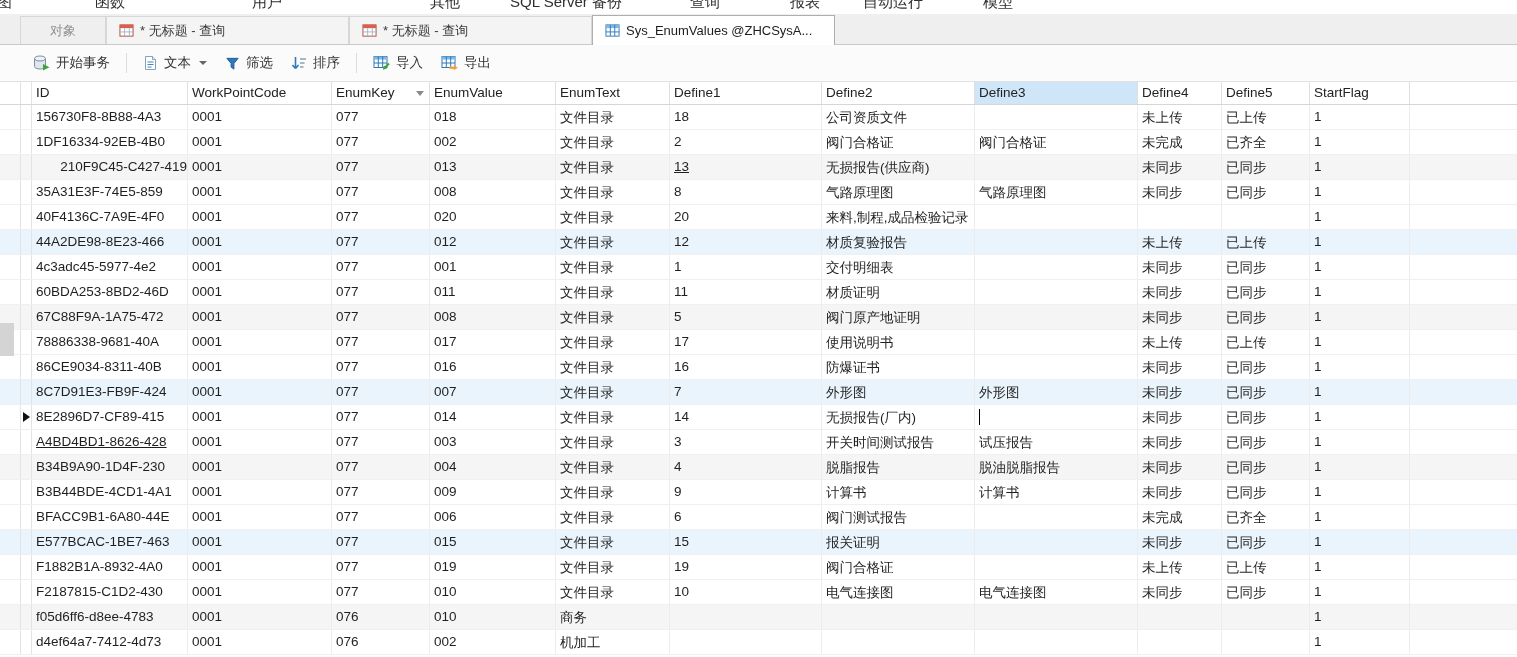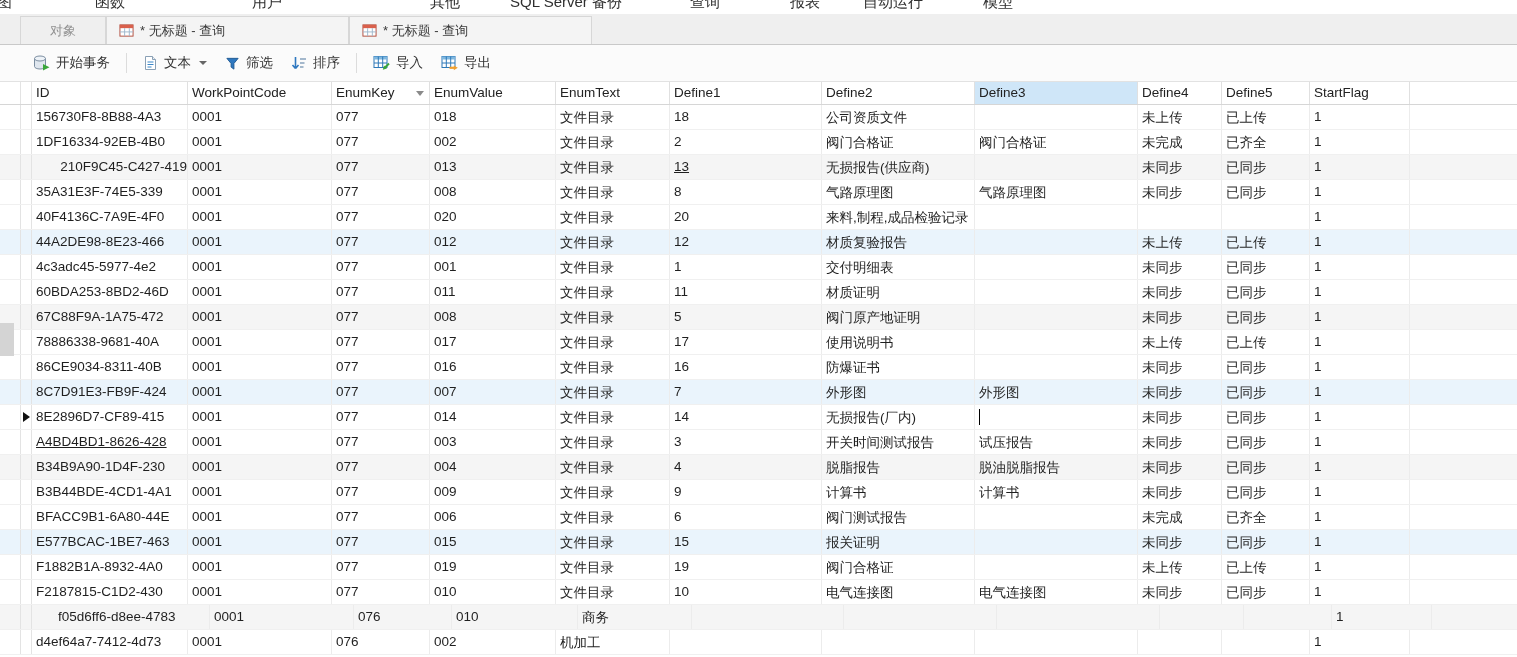--- a/index.html
+++ b/index.html
@@ -89,20 +89,32 @@
           <svg width="15" height="15" viewBox="0 0 16 16">
             <rect x="1" y="2" width="14" height="12" fill="#fff" stroke="#b04a3a"></rect>
             <rect x="1" y="2" width="14" height="3.5" fill="#d9604c"></rect>
             <line x1="6" y1="5.5" x2="6" y2="14" stroke="#9db6cc"></line>
             <line x1="11" y1="5.5" x2="11" y2="14" stroke="#9db6cc"></line>
             <line x1="1" y1="9.5" x2="15" y2="9.5" stroke="#9db6cc"></line>
           </svg>
         </span>
         <span class="tablabel">* 无标题 - 查询</span>
       </div>
+      <div class="tab wide active">
+        <span class="tabicon">
+          <svg width="15" height="15" viewBox="0 0 16 16">
+            <rect x="1" y="2" width="14" height="12" fill="#fff" stroke="#2e79b8"></rect>
+            <rect x="1" y="2" width="14" height="3.5" fill="#7fb7df"></rect>
+            <line x1="5.7" y1="2" x2="5.7" y2="14" stroke="#2e79b8"></line>
+            <line x1="10.4" y1="2" x2="10.4" y2="14" stroke="#2e79b8"></line>
+            <line x1="1" y1="9.5" x2="15" y2="9.5" stroke="#2e79b8"></line>
+          </svg>
+        </span>
+        <span class="tablabel">Sys_EnumValues @ZHCSysA...</span>
+      </div>
     </div>
   <div id="toolbar">
       <div class="tbtn">
         <span class="tico">
           <svg width="17" height="16" viewBox="0 0 17 16">
             <path d="M1.5 3.5 v8 c0 1.4 2.5 2.5 5.5 2.5 s5.5-1.1 5.5-2.5 v-8" fill="#dfe6ee" stroke="#7b8da0"></path>
             <ellipse cx="7" cy="3.5" rx="5.5" ry="2.5" fill="#eef3f8" stroke="#7b8da0"></ellipse>
             <path d="M10 9 L16.5 12.2 L10 15.4 Z" fill="#3aa63a"></path>
           </svg>
         </span>
@@ -224,21 +236,21 @@
           <div class="cell" style="width: 114px;">文件目录</div>
           <div class="cell" style="width: 152px; text-decoration: underline;">13</div>
           <div class="cell" style="width: 153px;">无损报告(供应商)</div>
           <div class="cell" style="width: 163px;"></div>
           <div class="cell" style="width: 84px;">未同步</div>
           <div class="cell" style="width: 88px;">已同步</div>
           <div class="cell" style="width: 100px;">1</div>
         </div>
         <div class="row">
           <div class="gcell"></div>
-          <div class="cell" style="width: 156px;">35A31E3F-74E5-339</div>
+          <div class="cell" style="width: 156px;">35A31E3F-74E5-859</div>
           <div class="cell" style="width: 144px;">0001</div>
           <div class="cell" style="width: 98px;">077</div>
           <div class="cell" style="width: 126px;">008</div>
           <div class="cell" style="width: 114px;">文件目录</div>
           <div class="cell" style="width: 152px;">8</div>
           <div class="cell" style="width: 153px;">气路原理图</div>
           <div class="cell" style="width: 163px;">气路原理图</div>
           <div class="cell" style="width: 84px;">未同步</div>
           <div class="cell" style="width: 88px;">已同步</div>
           <div class="cell" style="width: 100px;">1</div>
@@ -464,21 +476,21 @@
           <div class="cell" style="width: 114px;">文件目录</div>
           <div class="cell" style="width: 152px;">10</div>
           <div class="cell" style="width: 153px;">电气连接图</div>
           <div class="cell" style="width: 163px;">电气连接图</div>
           <div class="cell" style="width: 84px;">未同步</div>
           <div class="cell" style="width: 88px;">已同步</div>
           <div class="cell" style="width: 100px;">1</div>
         </div>
         <div class="row">
           <div class="gcell"></div>
-          <div class="cell" style="width: 156px; margin-left: 22px;">f05d6ff6-d8ee-4783</div>
+          <div class="cell" style="width: 156px;">f05d6ff6-d8ee-4783</div>
           <div class="cell" style="width: 144px;">0001</div>
           <div class="cell" style="width: 98px;">076</div>
           <div class="cell" style="width: 126px;">010</div>
           <div class="cell" style="width: 114px;">商务</div>
           <div class="cell" style="width: 152px;"></div>
           <div class="cell" style="width: 153px;"></div>
           <div class="cell" style="width: 163px;"></div>
           <div class="cell" style="width: 84px;"></div>
           <div class="cell" style="width: 88px;"></div>
           <div class="cell" style="width: 100px;">1</div>

